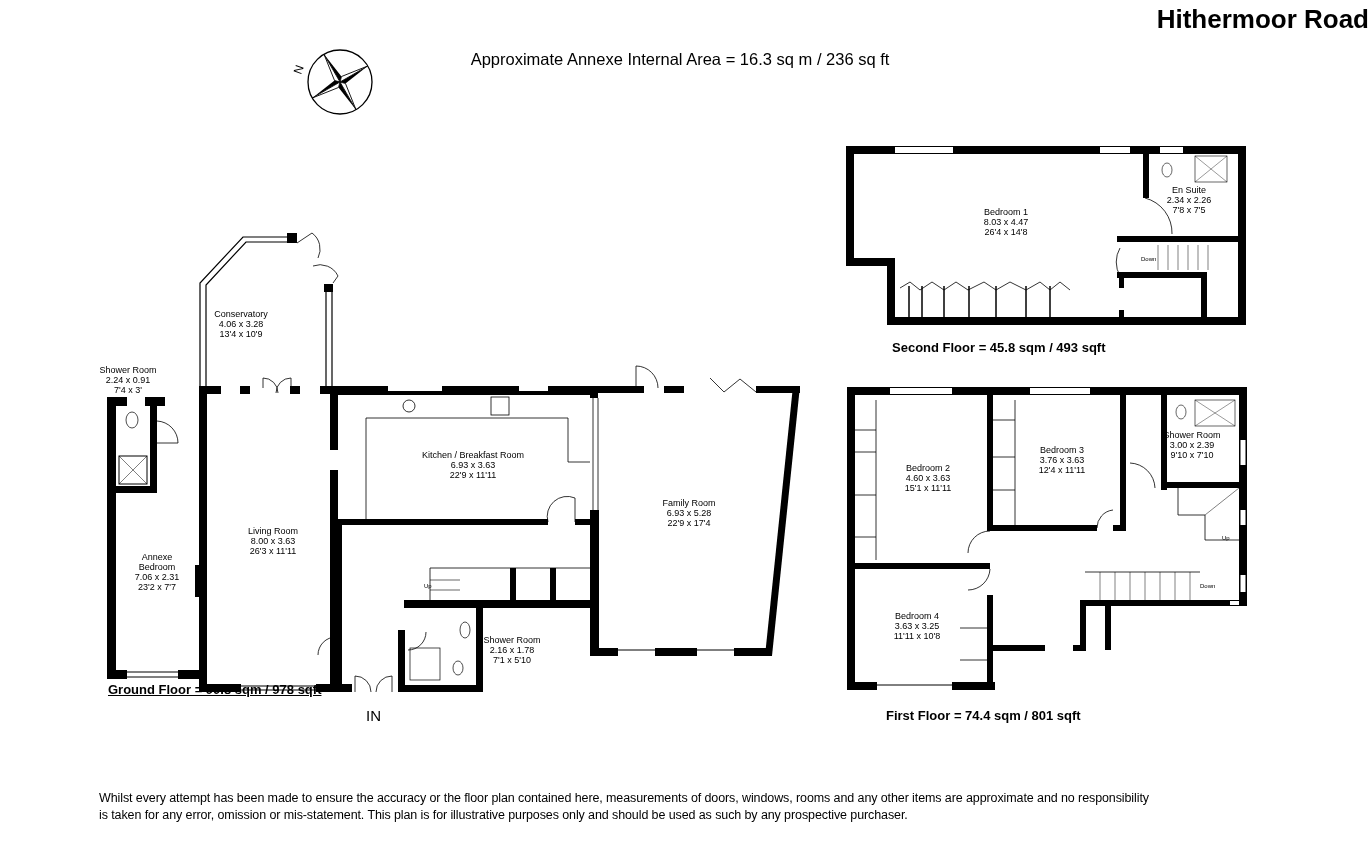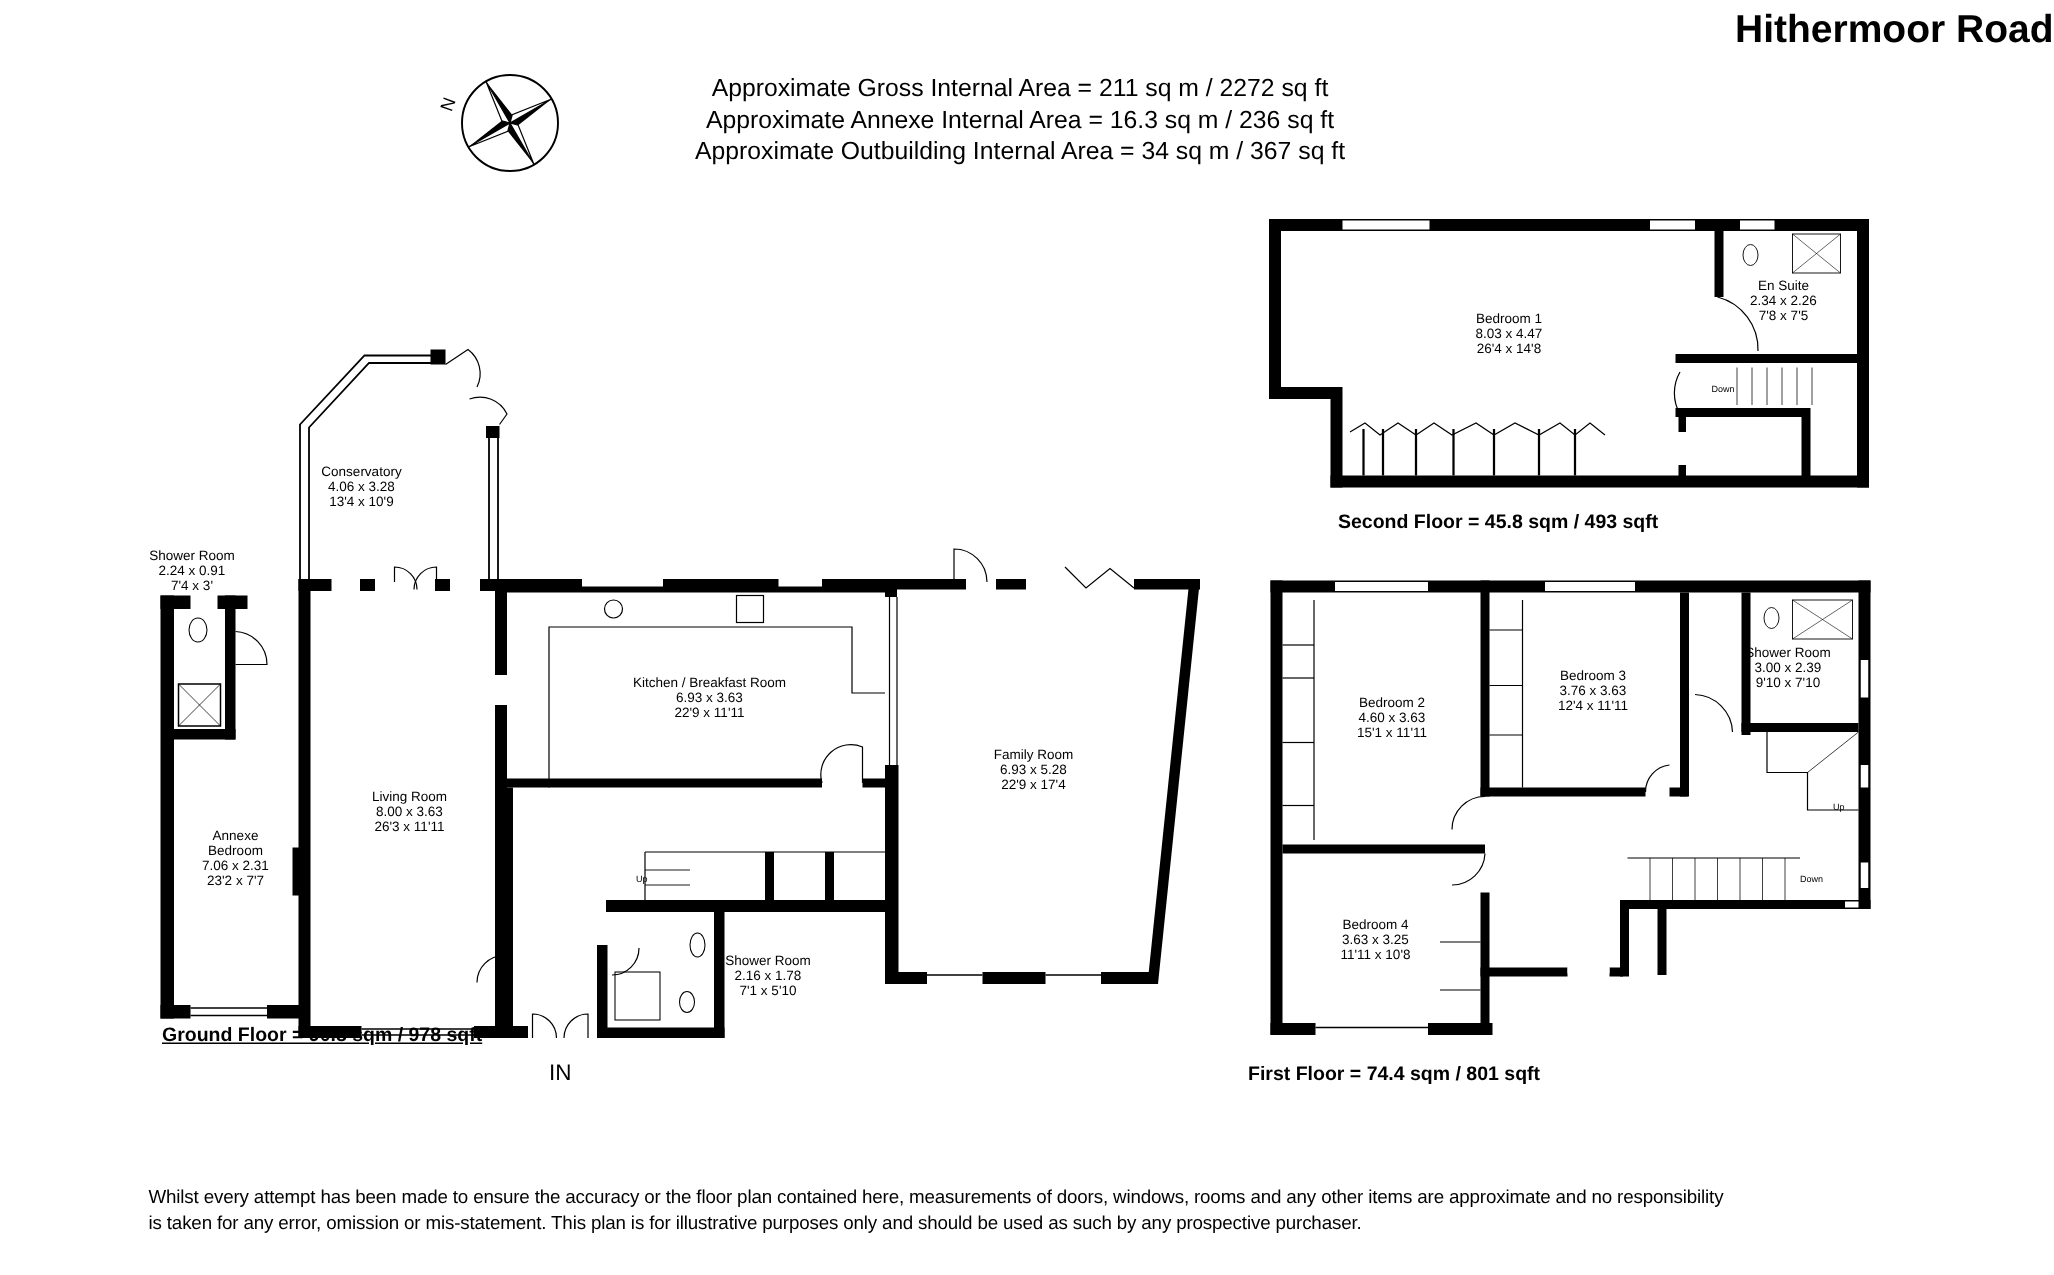--- a/index.html
+++ b/index.html
@@ -12,23 +12,21 @@
   .sm{font-family:"Liberation Sans",sans-serif;font-size:6px;fill:#000;}
   .floor-label{position:absolute;font-weight:bold;font-size:13px;}
   .in-label{position:absolute;left:366px;top:707px;font-size:15px;text-align:right;}
   .disclaimer{position:absolute;left:99px;top:790px;width:1060px;font-size:12.5px;line-height:17px;letter-spacing:-0.1px;}
 </style>
 </head>
 <body>
 
 <div class="title">Hithermoor Road</div>
 <div class="areas">
-  <div>Approximate Gross Internal Area = 211 sq m / 2272 sq ft</div>
   <div>Approximate Annexe Internal Area = 16.3 sq m / 236 sq ft</div>
-  <div>Approximate Outbuilding Internal Area = 34 sq m / 367 sq ft</div>
 </div>
 
 <svg class="compass" width="90" height="75" viewBox="0 0 90 75">
   <circle cx="50" cy="37" r="32" fill="none" stroke="#000" stroke-width="1.3"></circle>
   <g transform="translate(50,37) rotate(-30)">
     <polygon points="0,-32 4,-4 0,0" fill="#000"></polygon>
     <polygon points="0,-32 -4,-4 0,0" fill="#fff" stroke="#000" stroke-width="0.8"></polygon>
     <polygon points="32,0 4,4 0,0" fill="#000"></polygon>
     <polygon points="32,0 4,-4 0,0" fill="#fff" stroke="#000" stroke-width="0.8"></polygon>
     <polygon points="0,32 -4,4 0,0" fill="#000"></polygon>
@@ -291,15 +289,15 @@
 
     <text x="917" y="619" class="rl">Bedroom 4</text>
     <text x="917" y="629" class="rl">3.63 x 3.25</text>
     <text x="917" y="639" class="rl">11'11 x 10'8</text>
   </g>
 </svg>
 
 <div class="floor-label" style="left:108px;top:682px;text-decoration:underline;">Ground Floor = 90.8 sqm / 978 sqft</div>
 <div class="in-label">IN</div>
 <div class="floor-label" style="left:892px;top:340px;">Second Floor = 45.8 sqm / 493 sqft</div>
-<div class="floor-label" style="left:832px;top:708px;">First Floor = 74.4 sqm / 801 sqft</div>
+<div class="floor-label" style="left:886px;top:708px;">First Floor = 74.4 sqm / 801 sqft</div>
 
 <div class="disclaimer">Whilst every attempt has been made to ensure the accuracy or the floor plan contained here, measurements of doors, windows, rooms and any other items are approximate and no responsibility is taken for any error, omission or mis-statement. This plan is for illustrative purposes only and should be used as such by any prospective purchaser.</div>
 
 </body></html>

